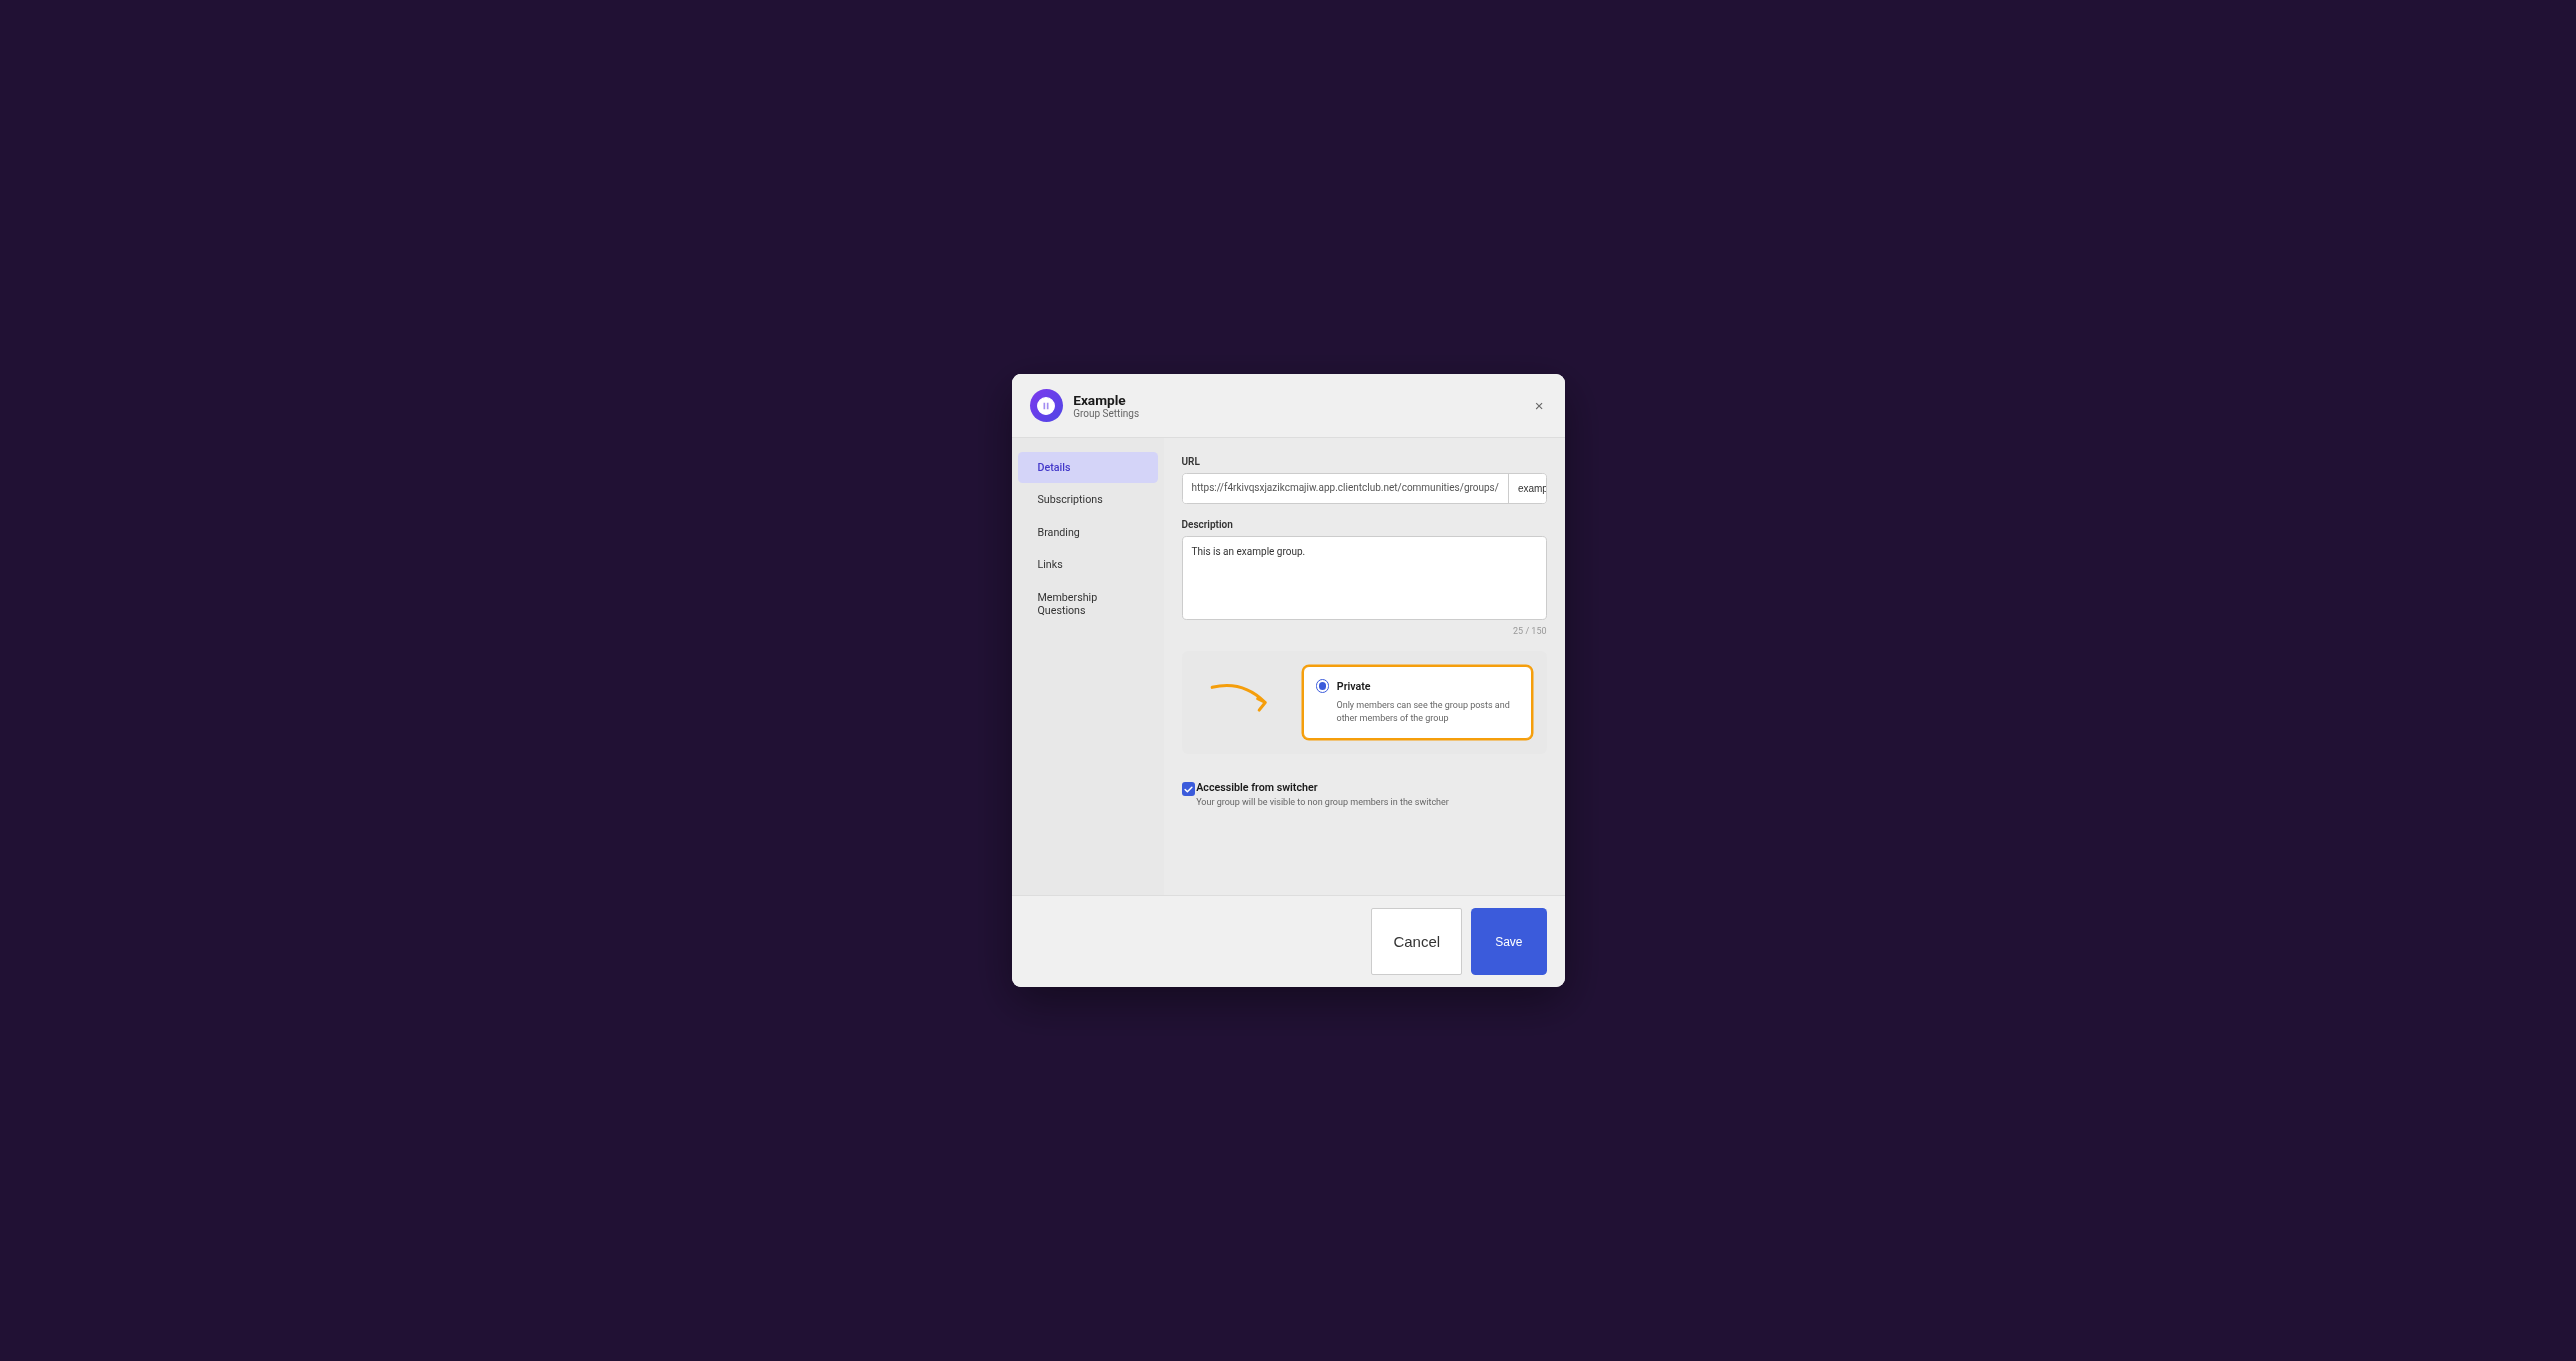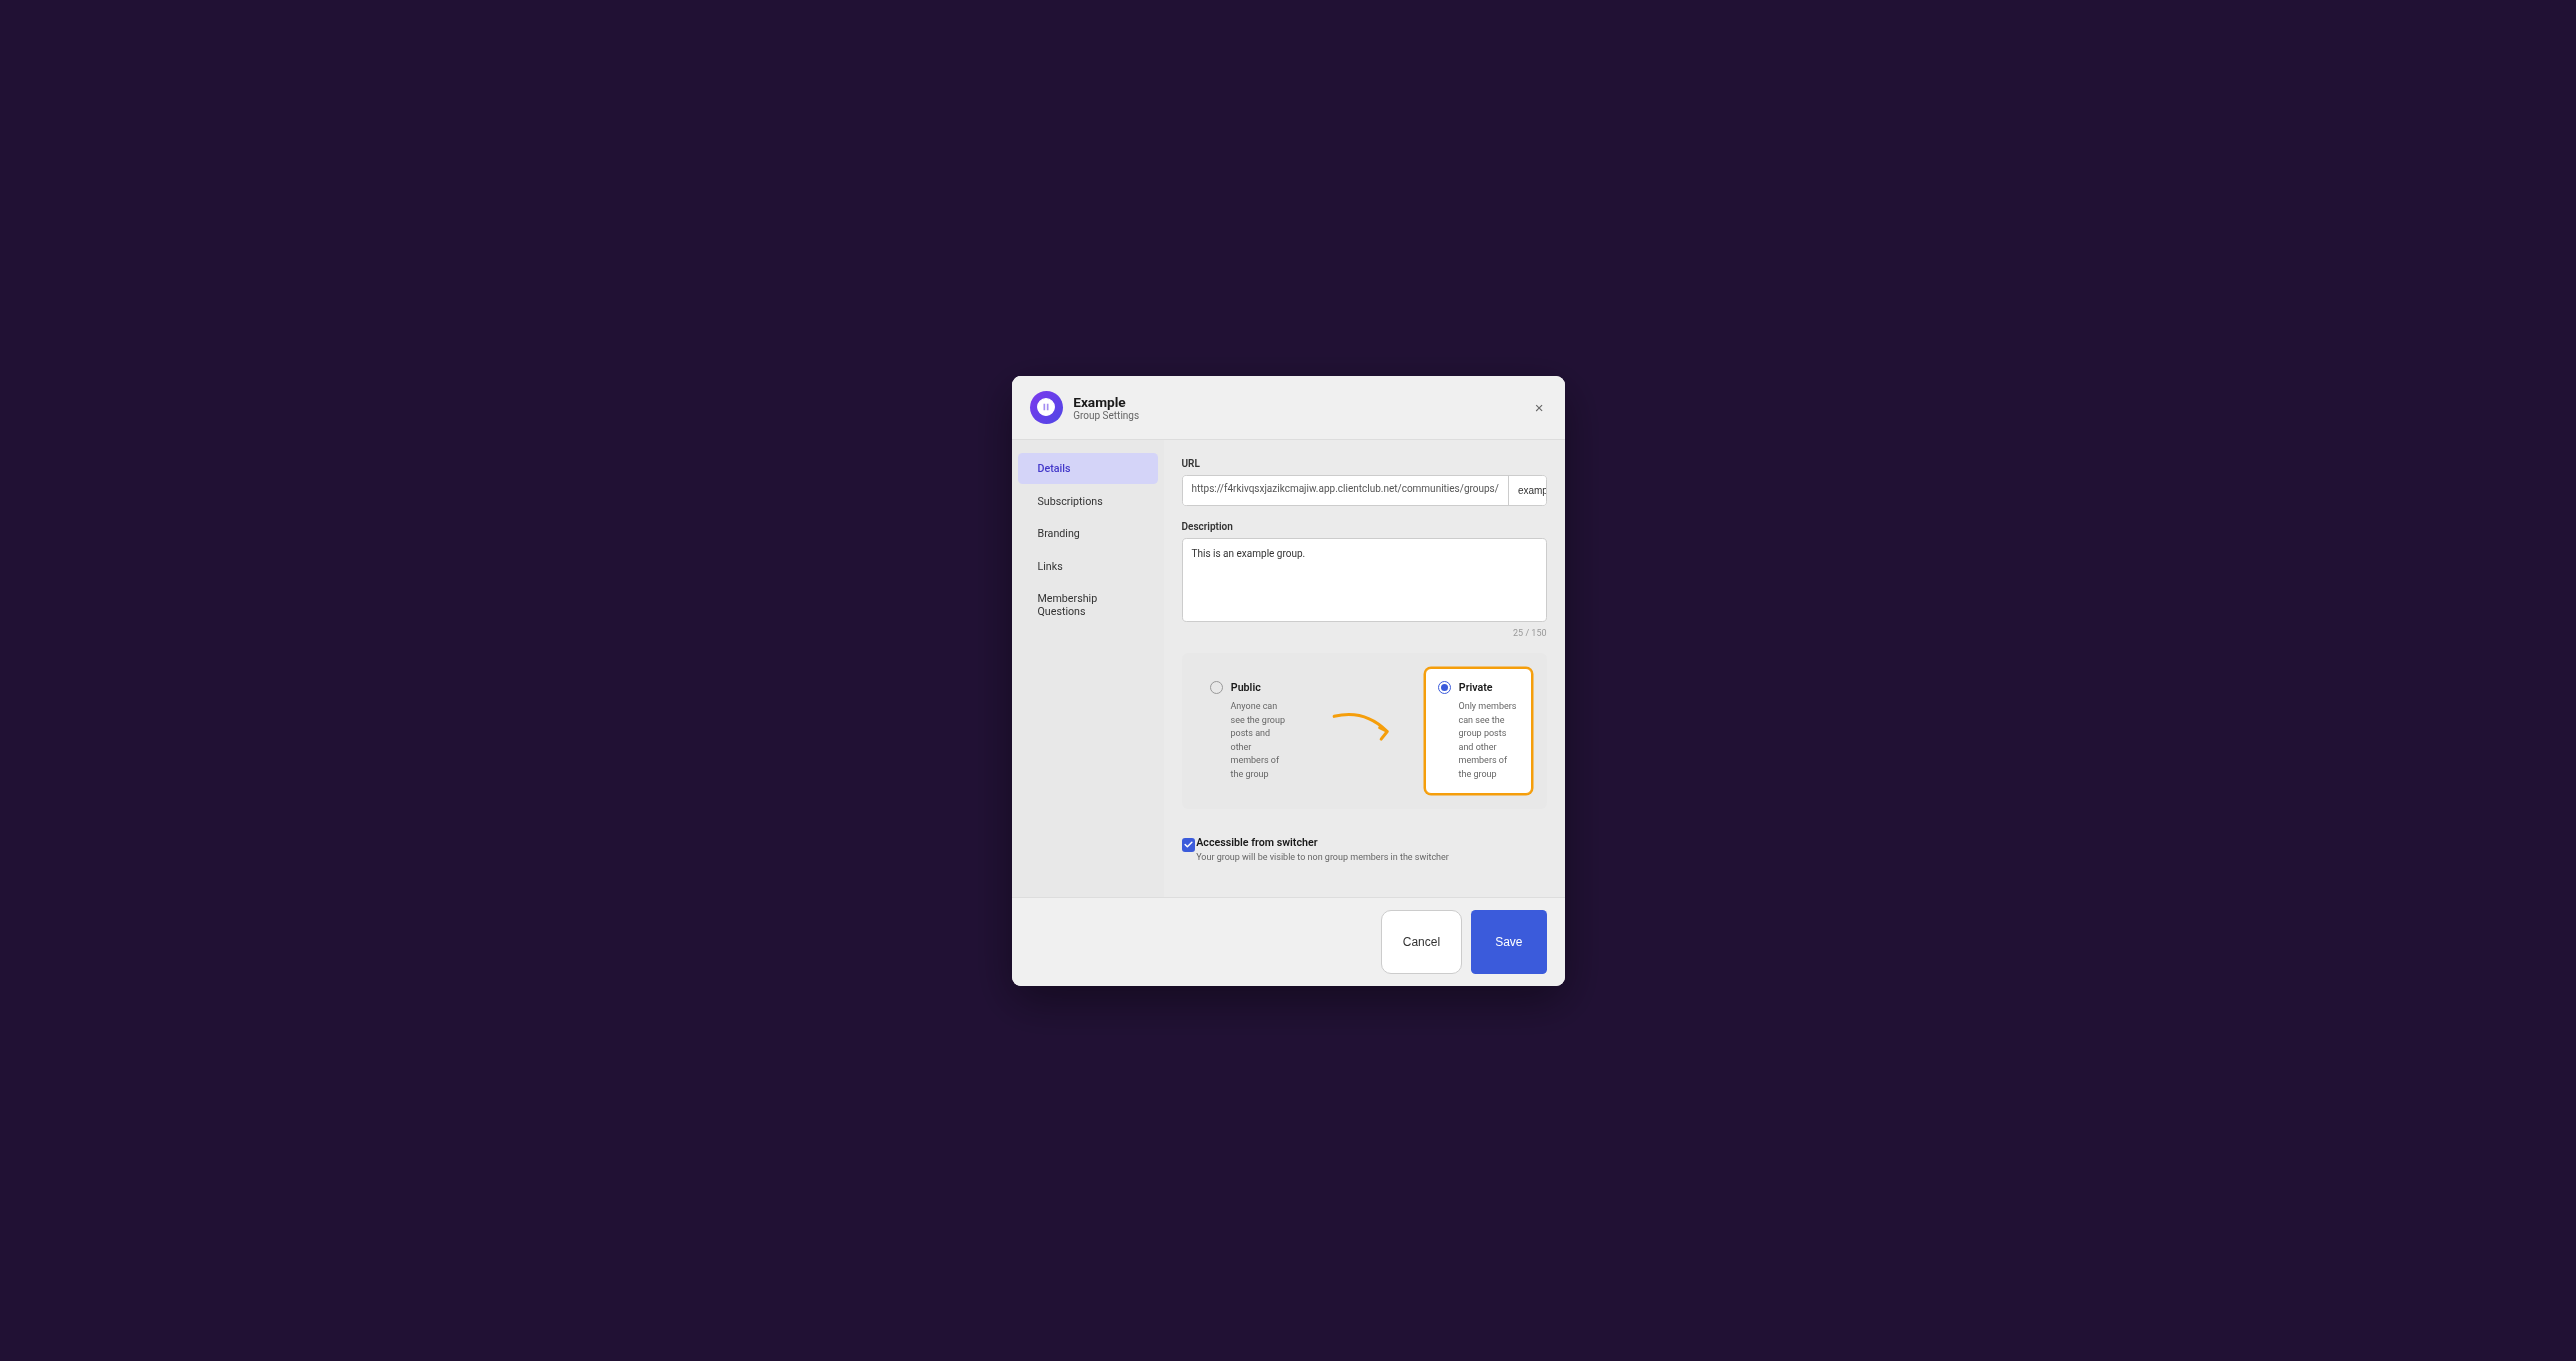--- a/index.html
+++ b/index.html
@@ -276,23 +276,23 @@
       background: #f0f0f0;
       padding: 12px 18px;
       display: flex;
       justify-content: flex-end;
       gap: 9px;
       border-top: 0.8px solid #ddd;
     }
     .btn-cancel {
       padding: 24px 21px;
       border: 0.8px solid #ccc;
-      border-radius: 10px;
-      background: white;
-      font-size: 12px;
+      border-radius: 2px;
+      background: white;
+      font-size: 15px;
       color: #333;
       cursor: pointer;
     }
     .btn-save {
       padding: 7.6px 24px;
       border: none;
       border-radius: 4.6px;
       background: #3b5bdb;
       font-size: 12px;
       color: white;
@@ -352,27 +352,20 @@
 
         
         <div class="field-label">Description</div>
         <textarea class="description-area" style="">This is an example group.</textarea>
         <div class="char-count">25 / 150</div>
 
         
         <div class="privacy-section">
           <div class="privacy-options annotation-container">
 
-            <div class="privacy-option">
-              <div class="privacy-option-header">
-                <div class="radio-circle"></div>
-                <span class="privacy-option-title">Public</span>
-              </div>
-              <div class="privacy-option-desc">Anyone can see the group posts and other members of the group</div>
-            </div>
 
             <div style="position:relative; display:flex; align-items:center; justify-content:center; width:91px; flex-shrink:0;">
               <svg viewBox="0 0 120 80" width="91" height="61">
                 <path d="M20 20 Q60 10 90 40 L80 35 M90 40 L82 50" stroke="#f59e0b" stroke-width="4" fill="none" stroke-linecap="round" stroke-linejoin="round"></path>
               </svg>
             </div>
 
             <div class="privacy-option selected">
               <div class="privacy-option-header">
                 <div class="radio-circle checked"></div>

